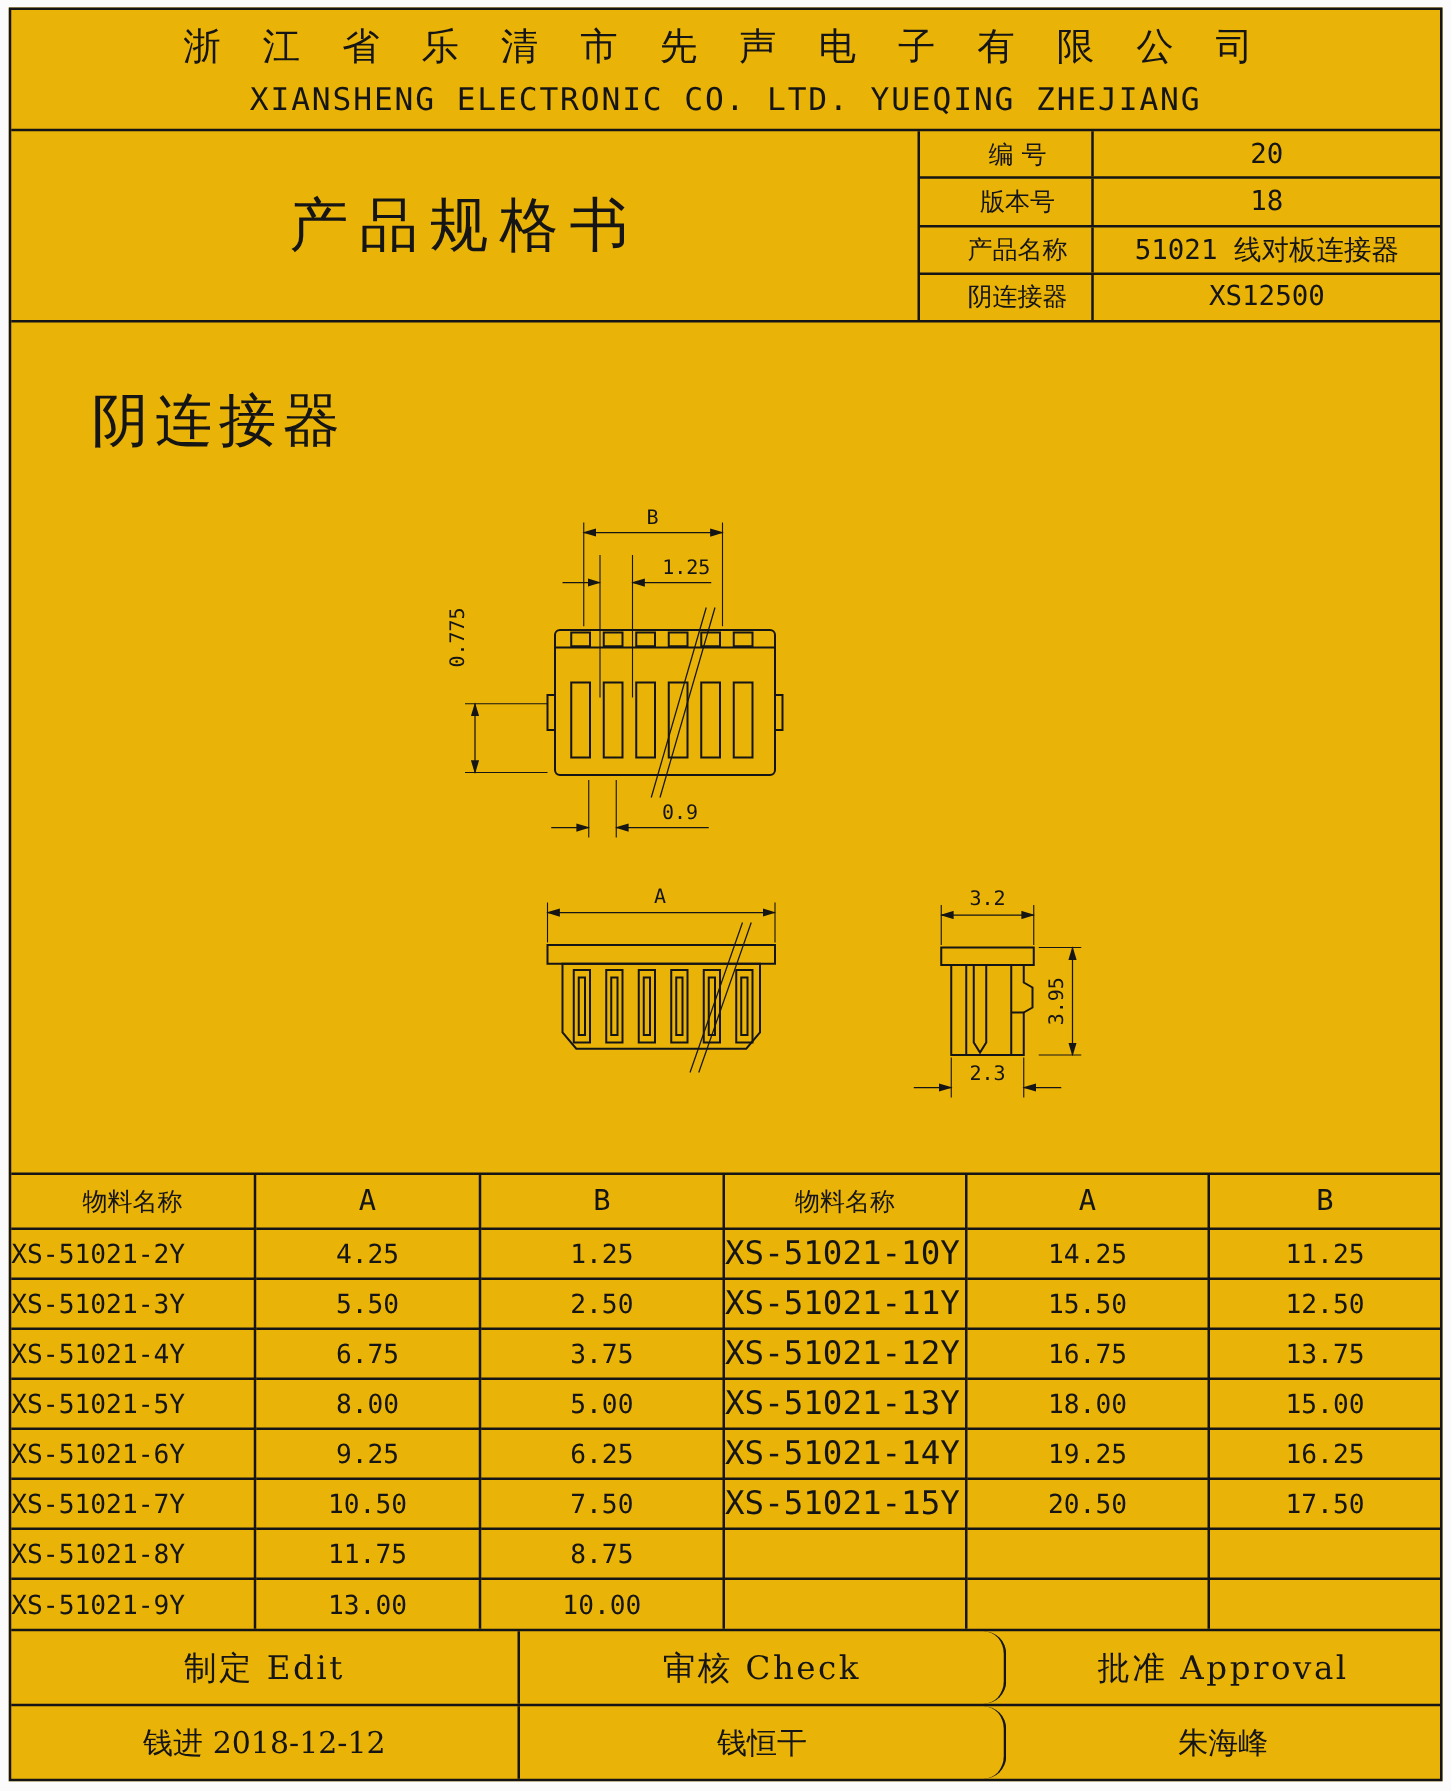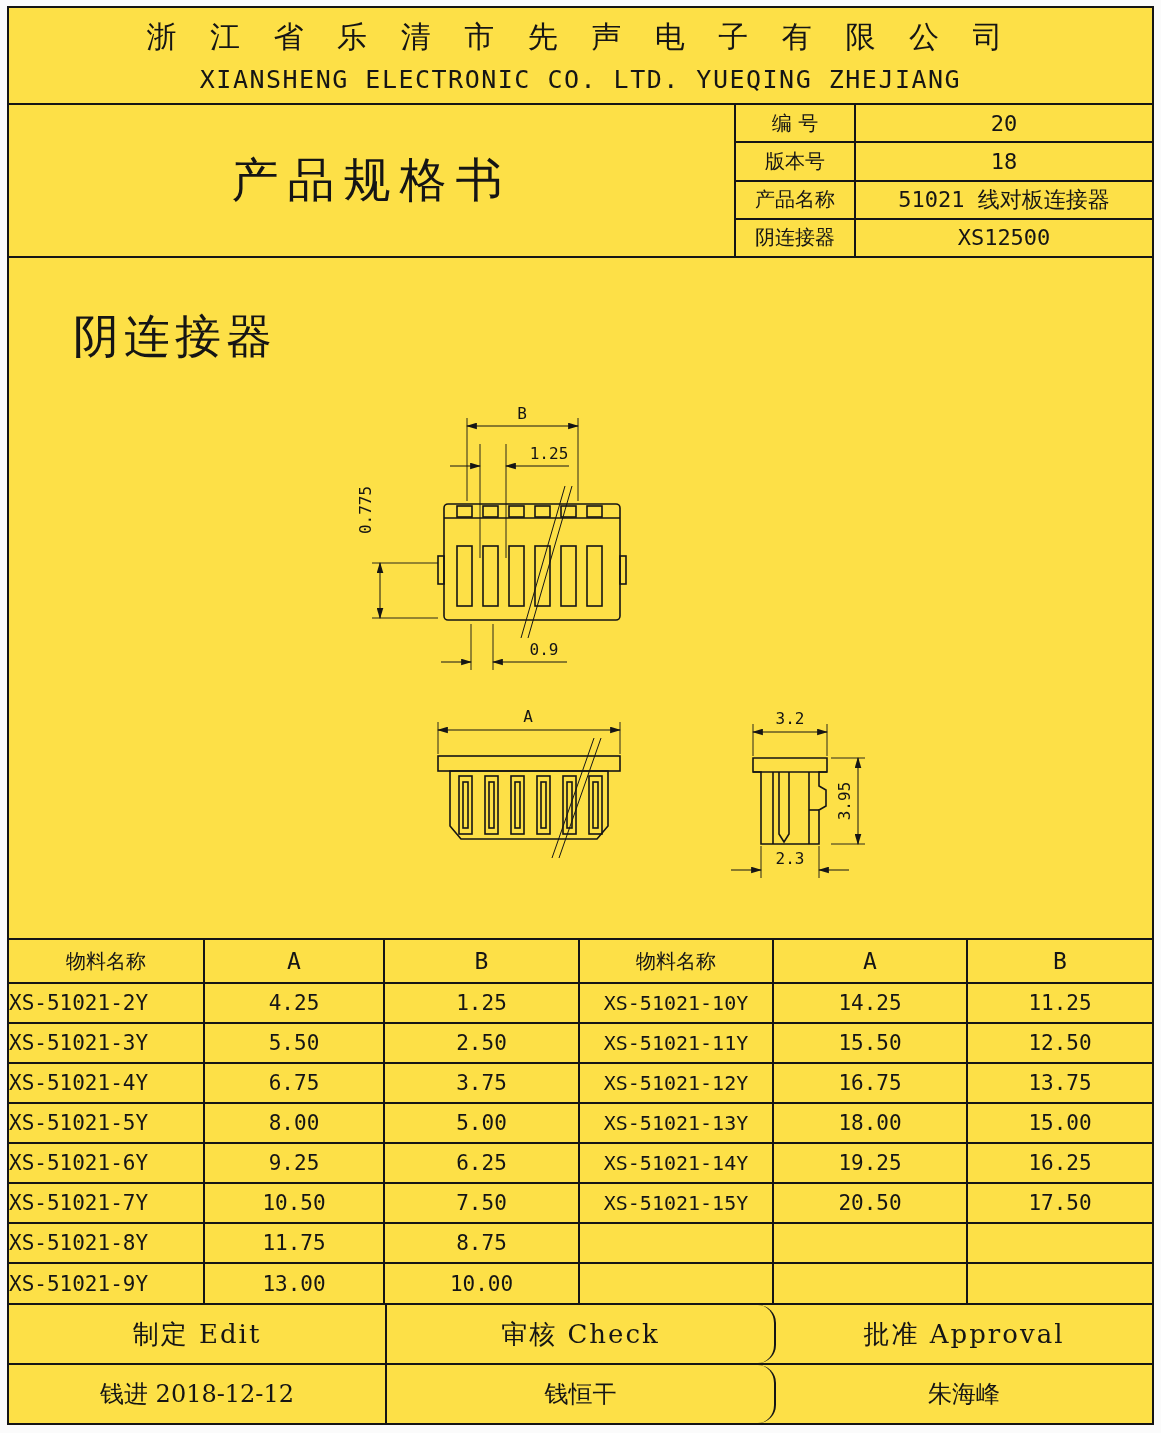--- a/index.html
+++ b/index.html
@@ -1,33 +1,33 @@
 <!DOCTYPE html>
 <html><head>
 <meta charset="utf-8">
 <style>
   html,body{margin:0;padding:0;}
   body{width:1161px;height:1433px;position:relative;background:#fbfbfb;overflow:hidden;
        font-family:"DejaVu Sans","Liberation Sans",sans-serif;color:#151515;}
   .page{position:absolute;left:7px;top:6px;width:1147px;height:1419px;border:2px solid #151515;
-        background:#fde047;display:flex;flex-direction:column;box-sizing:border-box;}
+        background:#eab308;display:flex;flex-direction:column;box-sizing:border-box;}
   .cad{font-family:"DejaVu Sans Mono","Liberation Mono",monospace;}
 
   
   .sec-hdr{height:97px;border-bottom:2px solid #151515;display:flex;flex-direction:column;
            align-items:center;justify-content:center;gap:7px;box-sizing:border-box;}
   .company-cn{font-size:30px;letter-spacing:12px;font-family:"DejaVu Serif","Liberation Serif",serif;white-space:nowrap;}
   .company-en{font-size:25px;letter-spacing:1.5px;font-family:"DejaVu Sans Mono","Liberation Mono",monospace;}
 
   
   .sec-title{height:153px;border-bottom:2px solid #151515;display:flex;box-sizing:border-box;}
   .doc-title-cell{flex:1;display:flex;align-items:center;justify-content:center;}
   .doc-title{font-size:47px;letter-spacing:9px;font-family:"DejaVu Serif","Liberation Serif",serif;}
   .info-table{width:418px;border-left:2px solid #151515;display:flex;flex-direction:column;box-sizing:border-box;}
-  .info-row{flex:1;display:flex;border-bottom:2px solid #151515;box-sizing:border-box;}
+  .info-row{flex:1;display:flex;border-bottom:2px solid #151515;box-sizing:border-box;padding-left:19px;}
   .info-row:last-child{border-bottom:none;}
   .info-label{width:120px;border-right:2px solid #151515;display:flex;align-items:center;justify-content:center;
               font-size:20px;box-sizing:border-box;font-family:"DejaVu Serif","Liberation Serif",serif;}
   .info-value{flex:1;display:flex;align-items:center;justify-content:center;font-size:22px;
               font-family:"DejaVu Sans Mono","DejaVu Sans",monospace;border-radius:11px;}
 
   
   .sec-draw{height:682px;border-bottom:2px solid #151515;position:relative;box-sizing:border-box;}
   .draw-title{position:absolute;left:64px;top:48px;font-size:46px;letter-spacing:5px;
               font-family:"DejaVu Serif","Liberation Serif",serif;}
@@ -41,31 +41,31 @@
   .sec-table{height:363px;box-sizing:border-box;}
   table.spec{border-collapse:collapse;width:100%;table-layout:fixed;}
   table.spec td,table.spec th{border:2px solid #151515;padding:0;height:40px;box-sizing:border-box;font-weight:normal;overflow:hidden;}
   table.spec th{height:43px;border-top:none;}
   table.spec th:first-child,table.spec td:first-child{border-left:none;}
   table.spec th:last-child,table.spec td:last-child{border-right:none;}
   table.spec tr:last-child td{border-bottom:none;}
   .h-cn{font-size:20px;text-align:center;font-family:"DejaVu Serif","Liberation Serif",serif;}
   .h-ab{font-size:23px;text-align:center;}
   .c-name{font-size:21px;text-align:left;padding-left:10px;}
-  .c-name2{font-size:20px;text-align:center;border-radius:18px;}
+  .c-name2{font-size:26px;text-align:left;}
   .c-num{font-size:21px;text-align:center;}
 
   
   .sec-approve{flex:1;display:flex;flex-direction:column;box-sizing:border-box;}
   .app-row{display:flex;border-top:2px solid #151515;box-sizing:border-box;}
   .app-row.r1{height:60px;}
   .app-row.r2{flex:1;}
   .app-cell{display:flex;align-items:center;justify-content:center;border-right:2px solid #151515;box-sizing:border-box;}
   .app-cell:last-child{border-right:none;}
-  .w1{width:378px;} .w2{width:389px;border-radius:18px;} .w3{flex:1;}
+  .w1{width:407px;} .w2{width:389px;border-radius:18px;} .w3{flex:1;}
   .role{font-size:26px;letter-spacing:2px;font-family:"DejaVu Serif","Liberation Serif",serif;}
   .sig{font-size:24px;font-family:"DejaVu Serif","Liberation Serif",serif;}
 </style>
 </head>
 <body>
 
 <div class="page">
 
   <div class="sec-hdr">
     <div class="company-cn">浙 江 省 乐 清 市 先 声 电 子 有 限 公 司</div>

